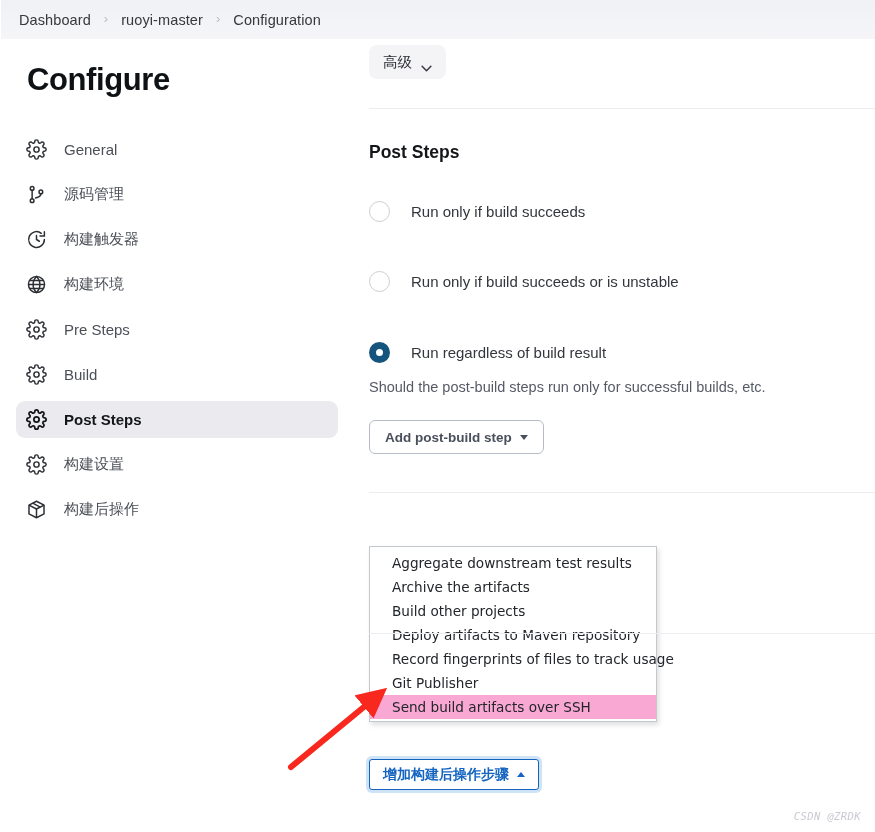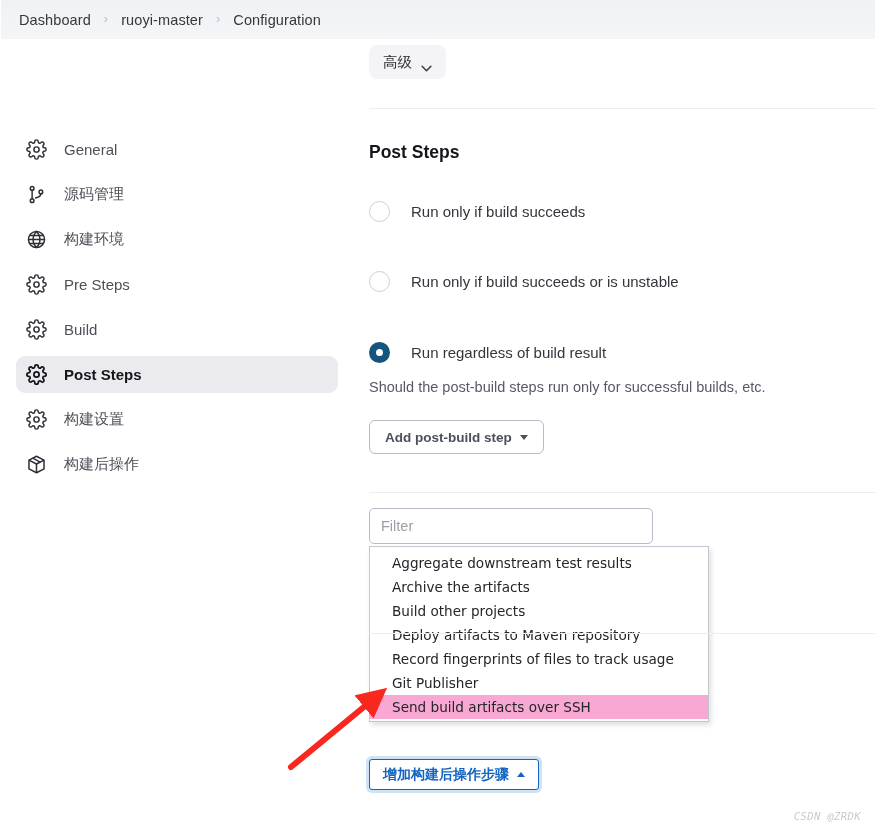--- a/index.html
+++ b/index.html
@@ -100,21 +100,21 @@
     position:absolute; left:9px; top:469px;
     width:284px; height:36px;
     border:1px solid #b6bcc6; border-radius:5px;
     background:#fff; padding:0 11px;
     font-family:inherit; font-size:14.5px; color:#2b2e33;
   }
   .filter-input::placeholder { color:#9b9ea6; }
 
   .dropdown {
     position:absolute; left:9px; top:507px;
-    width:340px; background:#fff;
+    width:288px; background:#fff;
     border:1px solid #c3c7cf;
     box-shadow: 2px 3px 5px rgba(0,0,0,.13);
     padding: 4px 0 2px 0;
   }
   .dd-item {
     height:24px; line-height:24px;
     padding-left:22px; font-size:13.6px; color:#22252a;
     white-space:nowrap; cursor:pointer;
     font-family:"DejaVu Sans", sans-serif;
   }
@@ -148,20 +148,21 @@
 
   <div class="header">
     <span class="crumb home">Dashboard</span>
     <span class="crumb-sep">›</span>
     <span class="crumb">ruoyi-master</span>
     <span class="crumb-sep">›</span>
     <span class="crumb">Configuration</span>
   </div>
 
   <div class="sidebar">
+    <div class="config-title">Configure</div>
     <div class="side-list">
 
       <div class="side-item">
         <span class="side-icon">
           <svg width="21" height="21" viewBox="0 0 24 24" fill="none" stroke="#2c2f34" stroke-width="1.7">
               <circle cx="12" cy="12" r="3"></circle>
               <path d="M19.4 15a1.7 1.7 0 0 0 .3 1.9l.1.1a2 2 0 1 1-2.8 2.8l-.1-.1a1.7 1.7 0 0 0-1.9-.3 1.7 1.7 0 0 0-1 1.5V21a2 2 0 1 1-4 0v-.1A1.7 1.7 0 0 0 9 19.4a1.7 1.7 0 0 0-1.9.3l-.1.1a2 2 0 1 1-2.8-2.8l.1-.1a1.7 1.7 0 0 0 .3-1.9 1.7 1.7 0 0 0-1.5-1H3a2 2 0 1 1 0-4h.1A1.7 1.7 0 0 0 4.6 9a1.7 1.7 0 0 0-.3-1.9l-.1-.1a2 2 0 1 1 2.8-2.8l.1.1a1.7 1.7 0 0 0 1.9.3H9a1.7 1.7 0 0 0 1-1.5V3a2 2 0 1 1 4 0v.1a1.7 1.7 0 0 0 1 1.5 1.7 1.7 0 0 0 1.9-.3l.1-.1a2 2 0 1 1 2.8 2.8l-.1.1a1.7 1.7 0 0 0-.3 1.9V9a1.7 1.7 0 0 0 1.5 1H21a2 2 0 1 1 0 4h-.1a1.7 1.7 0 0 0-1.5 1z"></path>
             </svg>
         </span>
         <span class="lbl">General</span>
@@ -173,20 +174,30 @@
               <circle cx="7" cy="5" r="2.1"></circle>
               <circle cx="7" cy="19" r="2.1"></circle>
               <circle cx="17" cy="9" r="2.1"></circle>
               <path d="M7 7v10"></path>
               <path d="M17 11c0 4-4 4-6 5"></path>
             </svg>
         </span>
         <span class="lbl">源码管理</span>
       </div>
 
+      <div class="side-item">
+        <span class="side-icon">
+          <svg width="21" height="21" viewBox="0 0 24 24" fill="none" stroke="#2c2f34" stroke-width="1.7" stroke-linecap="round">
+              <path d="M21 12a9 9 0 1 1-3.5-7.1"></path>
+              <path d="M21 3v5h-5"></path>
+              <path d="M12 7.5V12l3.2 2"></path>
+            </svg>
+        </span>
+        <span class="lbl">构建触发器</span>
+      </div>
 
       <div class="side-item">
         <span class="side-icon">
           <svg width="21" height="21" viewBox="0 0 24 24" fill="none" stroke="#2c2f34" stroke-width="1.7">
               <circle cx="12" cy="12" r="9.2"></circle>
               <path d="M3 12h18"></path>
               <path d="M3.9 7.5h16.2M3.9 16.5h16.2"></path>
               <path d="M12 2.8c2.6 2.6 3.9 6 3.9 9.2s-1.3 6.6-3.9 9.2C9.4 18.6 8.1 15.2 8.1 12S9.4 5.4 12 2.8z"></path>
             </svg>
         </span>
@@ -278,21 +289,20 @@
 
     <div class="help-text">Should the post-build steps run only for successful builds, etc.</div>
 
     <button class="add-step-btn">
       <span>Add post-build step</span>
       <span class="caret-s"></span>
     </button>
 
     <div class="rule r2"></div>
 
-    <input class="filter-input" type="text" value="" placeholder="Filter" style="">
 
     <div class="dropdown">
       <div class="dd-item">Aggregate downstream test results</div>
       <div class="dd-item">Archive the artifacts</div>
       <div class="dd-item">Build other projects</div>
       <div class="dd-item">Deploy artifacts to Maven repository</div>
       <div class="dd-item">Record fingerprints of files to track usage</div>
       <div class="dd-item">Git Publisher</div>
       <div class="dd-item sel">Send build artifacts over SSH</div>
     </div>

